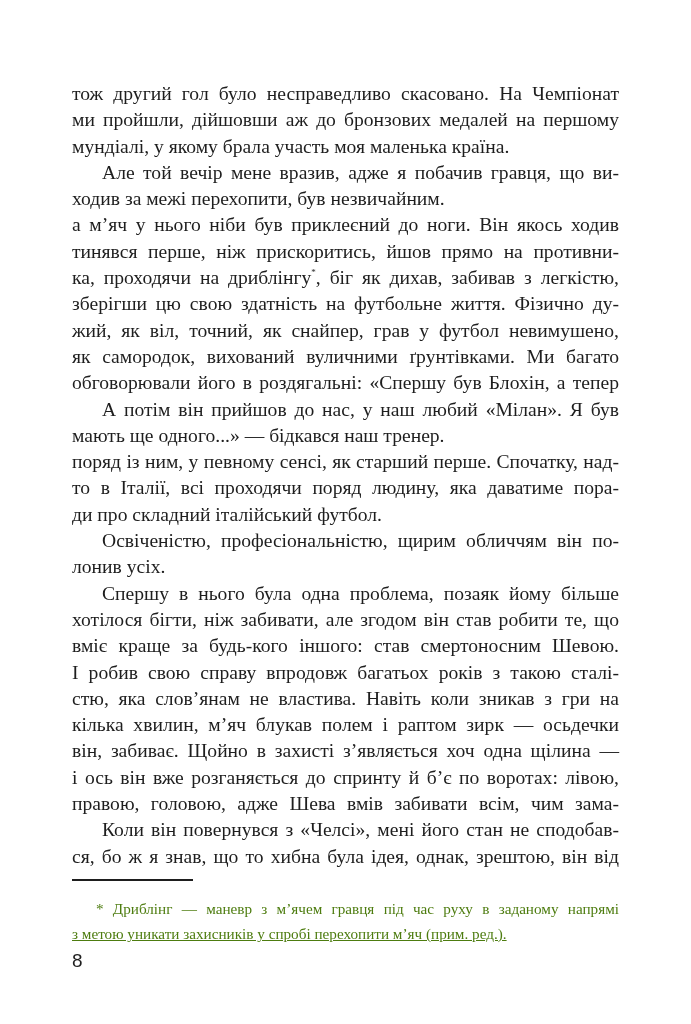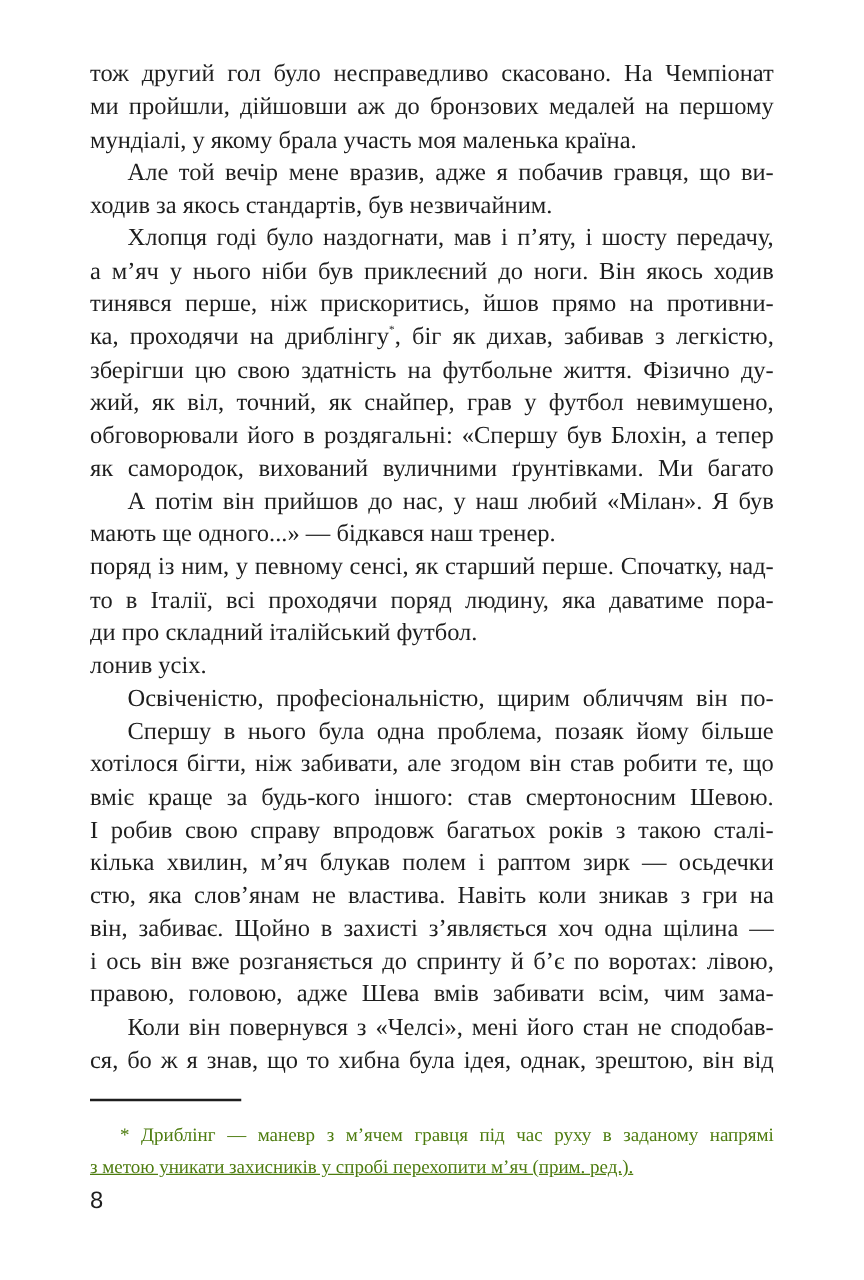--- a/index.html
+++ b/index.html
@@ -1,19 +1,19 @@
 <!DOCTYPE html>
 <html><head>
 <meta charset="utf-8">
 <style>
   html, body { margin: 0; padding: 0; background: #ffffff; }
   body { width: 691px; height: 1024px; position: relative; overflow: hidden; }
   .page { position: absolute; left: 72px; top: 47px; width: 547px; color: #1e1e1e;
     font-family: "DejaVu Serif", "Liberation Serif", serif; }
-  .body-text { font-family: "Liberation Serif", "DejaVu Serif", serif; font-size: 19.6px; line-height: 26.3px; text-align: justify; }
+  .body-text { font-family: "Liberation Serif", "DejaVu Serif", serif; font-size: 19.6px; line-height: 26.3px; text-align: justify; margin-top: 34px; }
   .line { display: block; height: 26.3px; white-space: nowrap; text-align-last: justify; text-align: justify; }
   .line.last { text-align-last: left; }
   .line.indent { padding-left: 30px; }
   .rule { position: absolute; left: 72px; top: 879px; width: 121px; height: 2px; background: #1e1e1e; }
   .footnote { position: absolute; left: 72px; top: 896px; width: 547px; font-family: "Liberation Serif", "DejaVu Serif", serif;
     font-size: 15.2px; line-height: 25px; color: #4d7c0f; }
   .fn-line { display: block; white-space: nowrap; text-align: justify; text-align-last: justify; }
   .fn-line.indent { padding-left: 24px; }
   .fn-line.last { text-align-last: left; text-decoration: underline; }
   .page-number { position: absolute; left: 72px; top: 950px; font-family: "Liberation Sans", "DejaVu Sans", sans-serif;
@@ -22,42 +22,41 @@
 </style>
 </head>
 <body>
 
 <div class="page">
   <div class="body-text" id="body-text">
       <span class="line">тож другий гол було несправедливо скасовано. На Чемпіонат</span>
       <span class="line">ми пройшли, дійшовши аж до бронзових медалей на першому</span>
       <span class="line last">мундіалі, у якому брала участь моя маленька країна.</span>
       <span class="line indent">Але той вечір мене вразив, адже я побачив гравця, що ви-</span>
-      <span class="line last">ходив за якось стандартів, був незвичайним.</span>
-      <span class="line indent">Хлопця годі було наздогнати, мав і п’яту, і шосту передачу,</span>
+      <span class="line last">ходив за межі перехопити, був незвичайним.</span>
       <span class="line">а м’яч у нього ніби був приклеєний до ноги. Він якось ходив</span>
       <span class="line">тинявся перше, ніж прискоритись, йшов прямо на противни-</span>
       <span class="line"><span>ка, проходячи на дриблінгу</span><sup>*</sup><span>, біг як дихав, забивав з легкістю,</span></span>
       <span class="line">зберігши цю свою здатність на футбольне життя. Фізично ду-</span>
       <span class="line">жий, як віл, точний, як снайпер, грав у футбол невимушено,</span>
+      <span class="line">як самородок, вихований вуличними ґрунтівками. Ми багато</span>
       <span class="line">обговорювали його в роздягальні: «Спершу був Блохін, а тепер</span>
-      <span class="line">як самородок, вихований вуличними ґрунтівками. Ми багато</span>
       <span class="line indent">А потім він прийшов до нас, у наш любий «Мілан». Я був</span>
       <span class="line last">мають ще одного...» — бідкався наш тренер.</span>
       <span class="line">поряд із ним, у певному сенсі, як старший перше. Спочатку, над-</span>
       <span class="line">то в Італії,  всі проходячи поряд людину, яка даватиме пора-</span>
       <span class="line last">ди про складний італійський футбол.</span>
+      <span class="line indent">Освіченістю, професіональністю, щирим обличчям він по-</span>
       <span class="line last">лонив усіх.</span>
-      <span class="line indent">Освіченістю, професіональністю, щирим обличчям він по-</span>
       <span class="line indent">Спершу в нього була одна проблема, позаяк йому більше</span>
       <span class="line">хотілося бігти, ніж забивати, але згодом він став робити те, що</span>
       <span class="line">вміє краще за будь-кого іншого: став смертоносним Шевою.</span>
       <span class="line">І робив свою справу впродовж багатьох років з такою сталі-</span>
+      <span class="line">стю, яка слов’янам не властива. Навіть коли зникав з гри на</span>
       <span class="line">кілька хвилин, м’яч блукав полем і раптом зирк — осьдечки</span>
-      <span class="line">стю, яка слов’янам не властива. Навіть коли зникав з гри на</span>
       <span class="line">він, забиває. Щойно в захисті з’являється хоч одна щілина —</span>
       <span class="line">і ось він вже розганяється до спринту й б’є по воротах: лівою,</span>
       <span class="line">правою, головою, адже Шева вмів забивати всім, чим зама-</span>
       <span class="line indent">Коли він повернувся з «Челсі», мені його стан не сподобав-</span>
       <span class="line">ся, бо ж я знав, що то хибна була ідея, однак, зрештою, він від</span>
     </div>
 </div>
 
 <div class="rule"></div>
 

